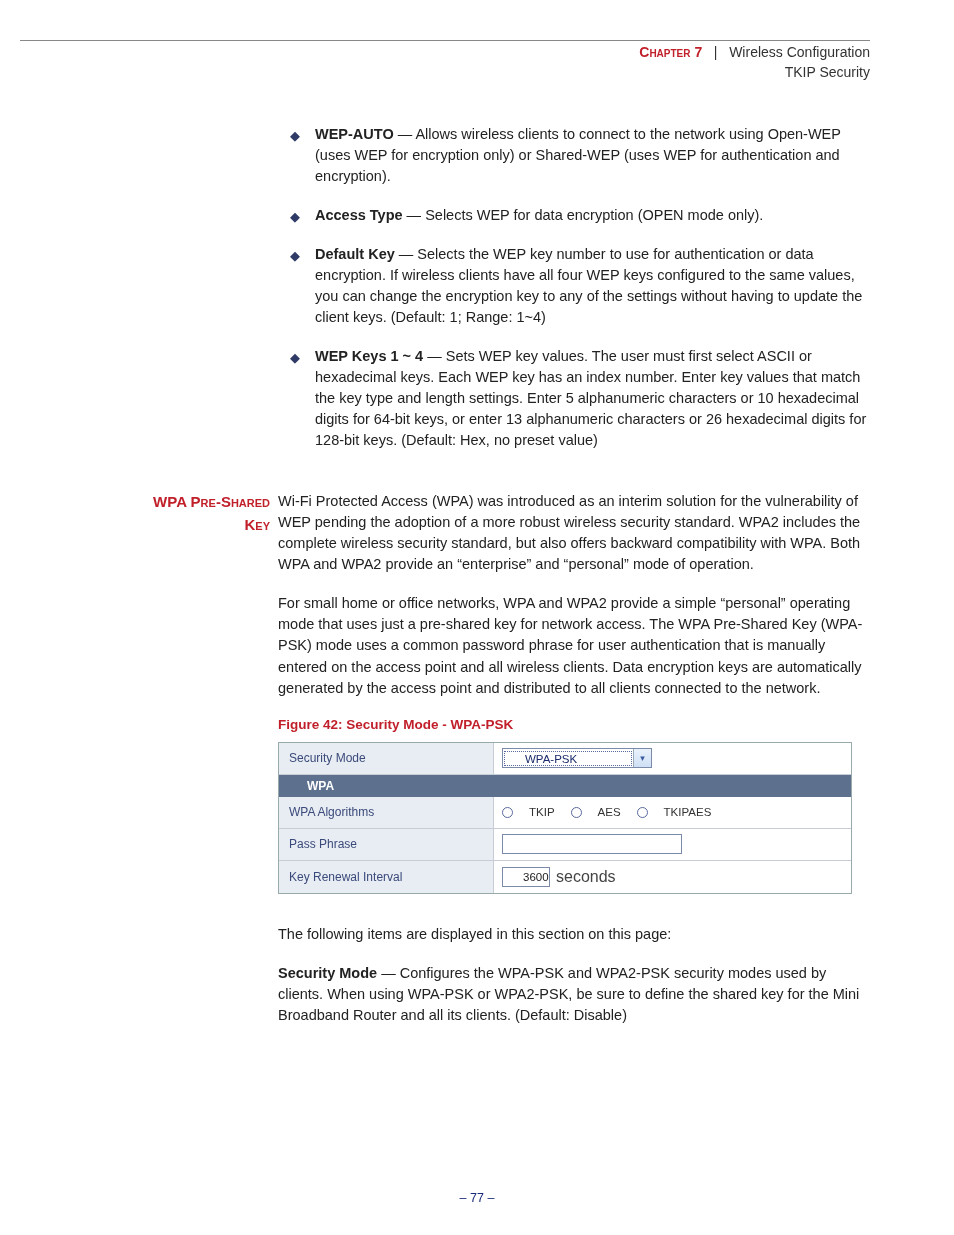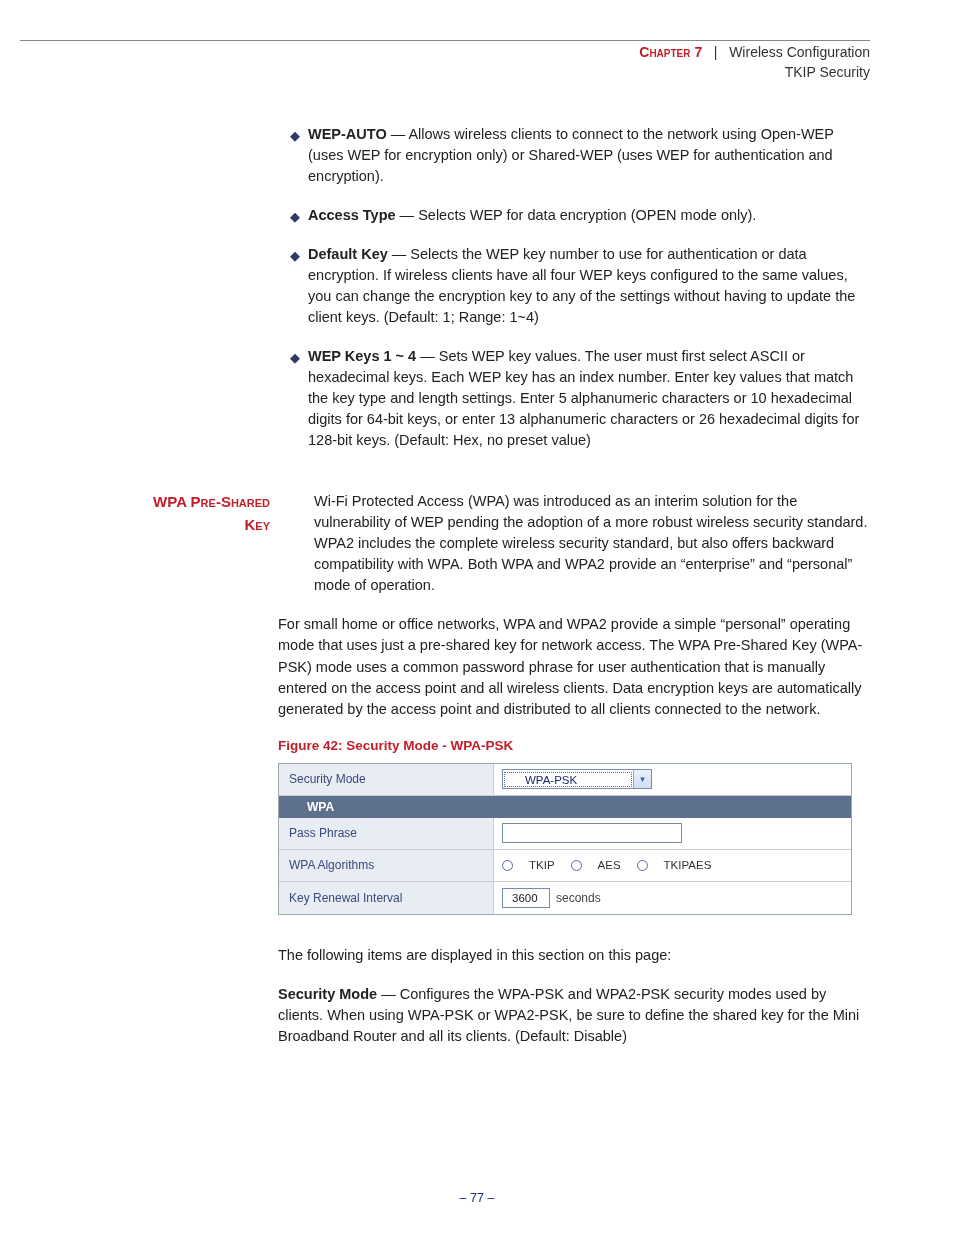--- a/index.html
+++ b/index.html
@@ -41,27 +41,26 @@
   }
   .bullet-block .diamond {
     position: absolute;
     left: 0;
     top: 3px;
     color: #2f3b66;
     font-size: 13px;
   }
   .bullet-block .btext {
     display: block;
-    margin-left: 18px;
+    margin-left: 25px;
   }
   .term { font-weight: bold; }
   .section-row {
     display: flex;
     margin-top: 40px;
-    gap: 36px;
   }
   .side-heading {
     width: 278px;
     min-width: 278px;
     text-align: right;
     color: #c1202b;
     font-weight: bold;
     font-variant: small-caps;
     font-size: 15px;
     padding-right: 8px;
@@ -151,22 +150,22 @@
   .radio {
     width:11px;height:11px;border:1px solid #5a6aa0;border-radius:50%;
     display:inline-block;
   }
   .txt-input {
     border:1px solid #7a8aa8;
     background:#fff;
     height:20px;
   }
   .txt-input.w1 { width:180px; }
-  .txt-input.w2 { width:48px; padding:0 9px; color:#222; font-size:11.5px; line-height:18px;}
-  .seconds-lbl { color:#444; font-size:12px; }
+  .txt-input.w2 { width:48px; padding:0 20px; color:#222; font-size:11.5px; line-height:18px;}
+  .seconds-lbl { color:#444; font-size:16px; }
   .pagenum {
     position:absolute;
     bottom:30px;
     left:0; right:0;
     text-align:center;
     color:#1a2a7a;
     font-size:12.5px;
   }
 </style>
 </head>
@@ -220,40 +219,40 @@
     <div class="fig-row">
       <div class="fig-label-cell">Security Mode</div>
       <div class="fig-value-cell">
         <div class="dropdown">
           <span class="dd-val">WPA-PSK</span>
           <span class="dd-btn">▾</span>
         </div>
       </div>
     </div>
     <div class="fig-header-bar">WPA</div>
-    <div class="fig-row">
-      <div class="fig-label-cell">Pass Phrase</div>
-      <div class="fig-value-cell">
-        <span class="txt-input w1"></span>
-      </div>
-    </div>
     <div class="fig-row">
       <div class="fig-label-cell">WPA Algorithms</div>
       <div class="fig-value-cell">
         <div class="radio-group">
           <span class="radio"></span>
             <span>TKIP</span>
           <span class="radio"></span>
             <span>AES</span>
           <span class="radio"></span>
             <span>TKIPAES</span>
         </div>
       </div>
     </div>
     <div class="fig-row">
+      <div class="fig-label-cell">Pass Phrase</div>
+      <div class="fig-value-cell">
+        <span class="txt-input w1"></span>
+      </div>
+    </div>
+    <div class="fig-row">
       <div class="fig-label-cell">Key Renewal Interval</div>
       <div class="fig-value-cell">
         <span class="txt-input w2">3600</span>
         <span class="seconds-lbl">seconds</span>
       </div>
     </div>
   </div>
 
   <div class="para">The following items are displayed in this section on this page:</div>
 

